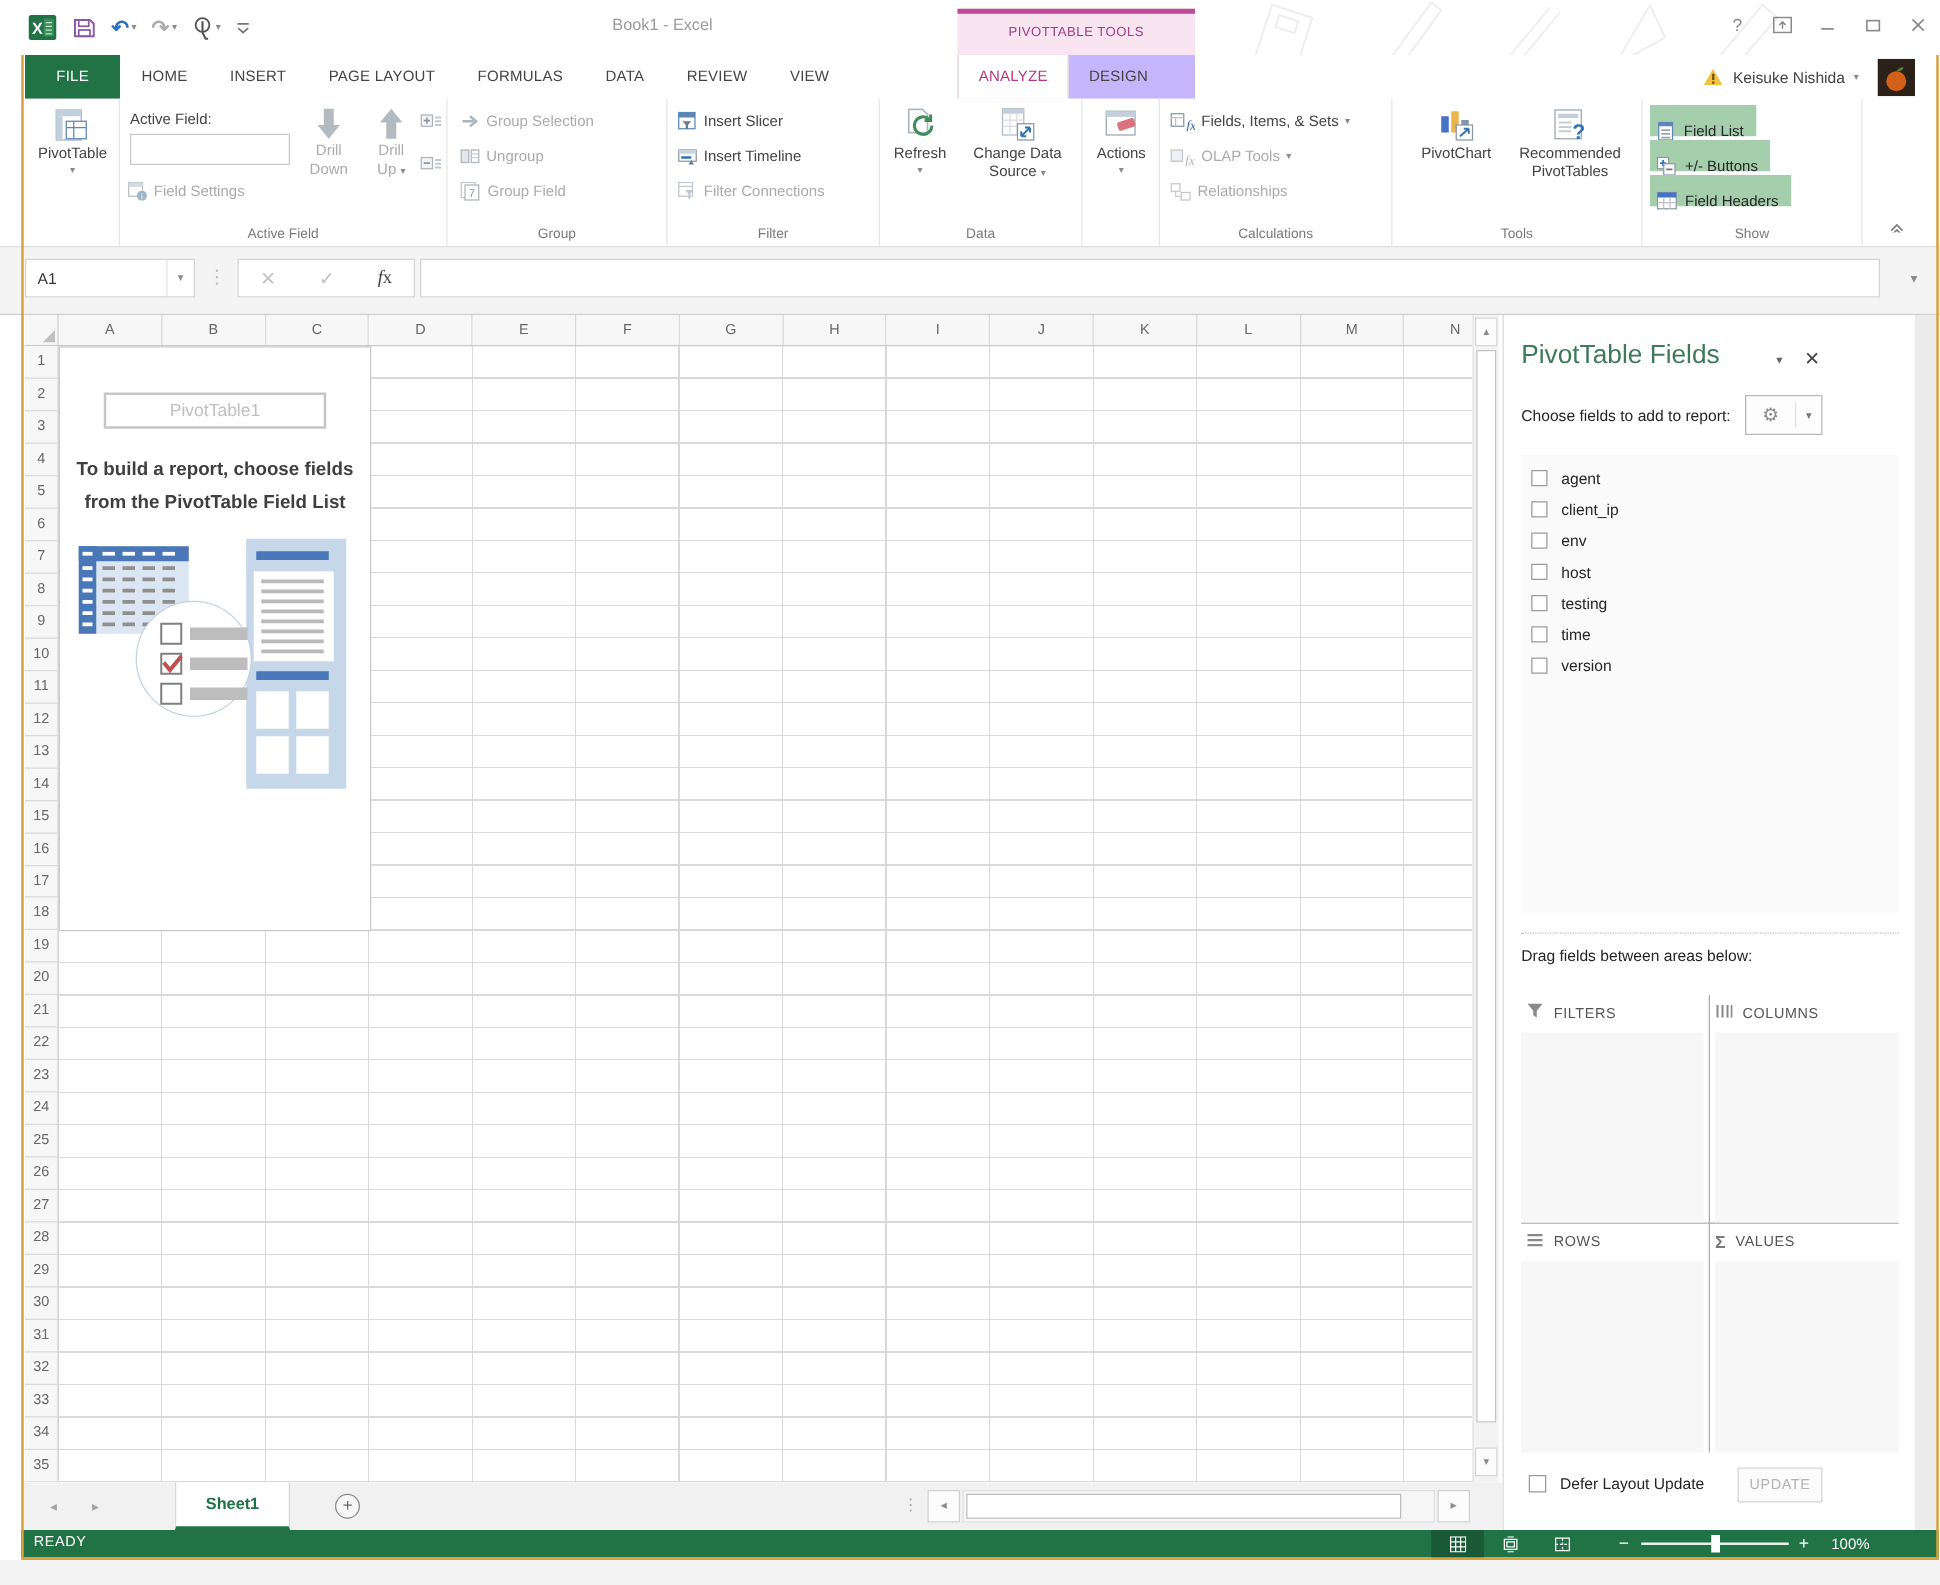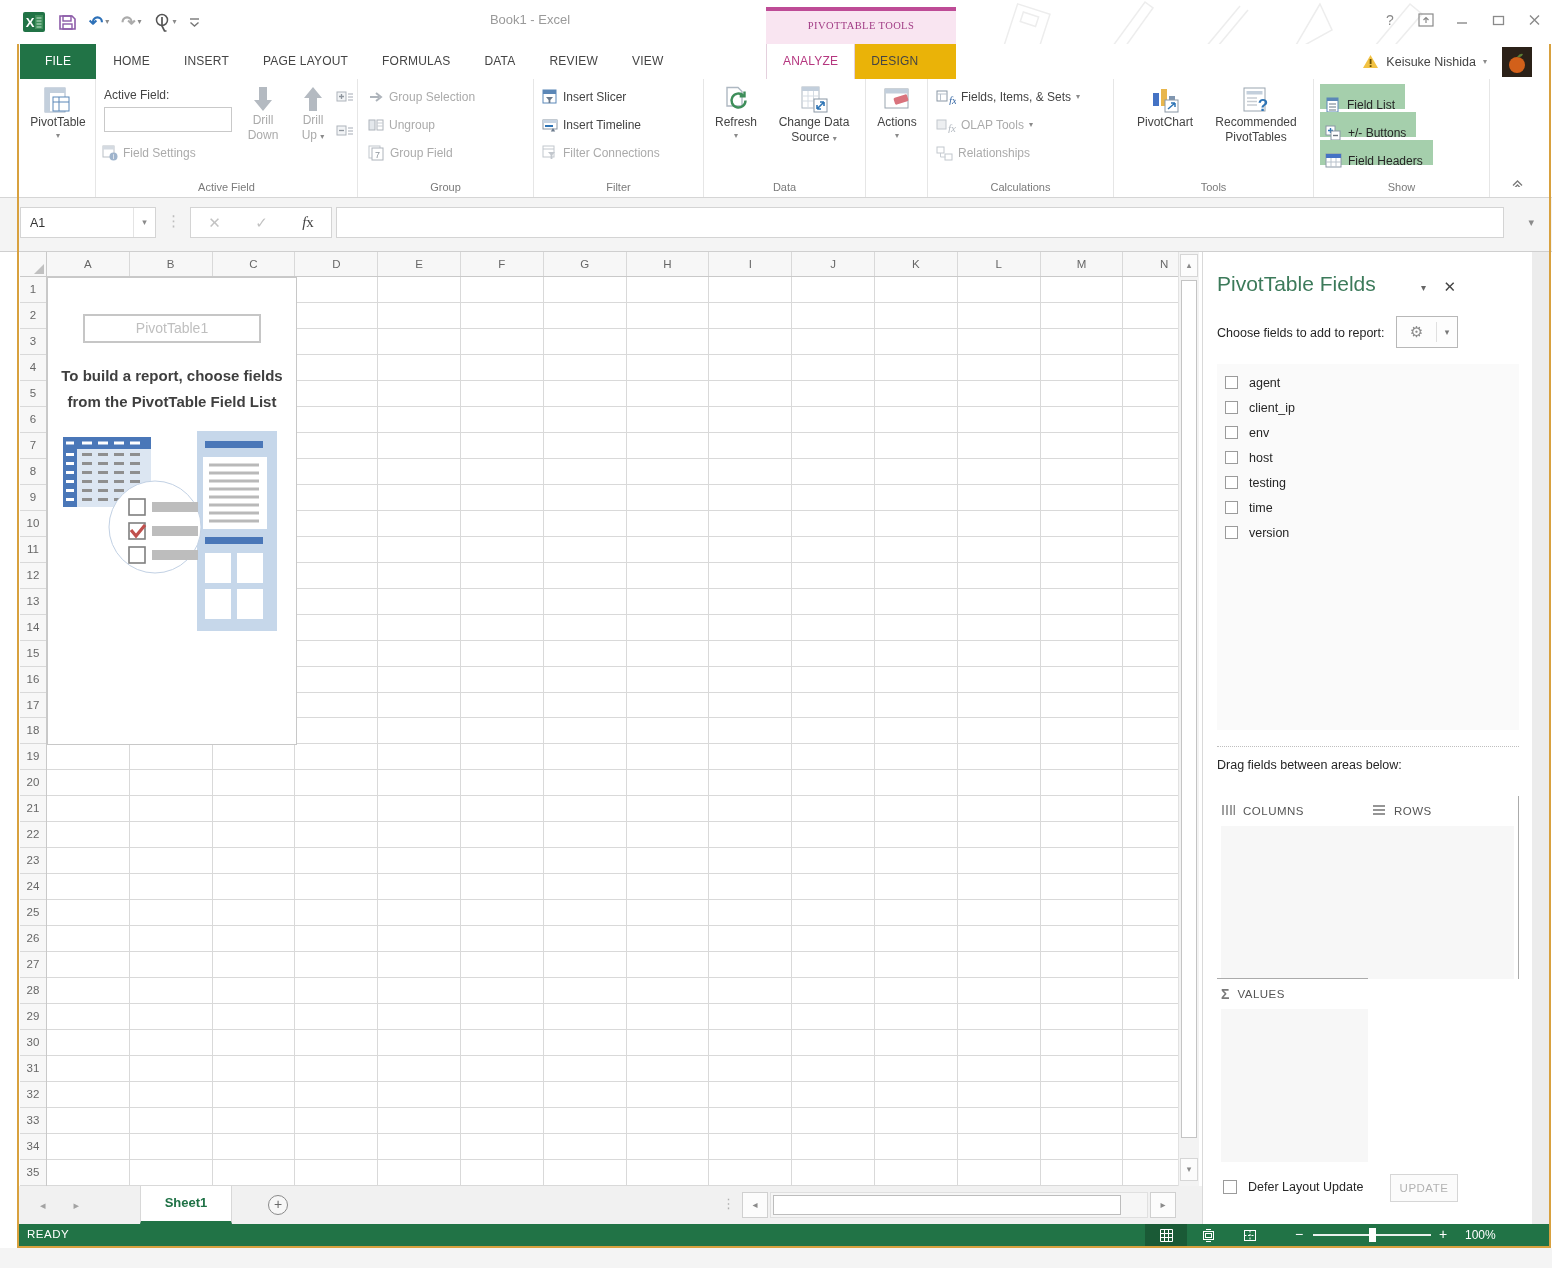--- a/index.html
+++ b/index.html
@@ -7,30 +7,30 @@
   #app { position:relative; width:1552px; height:1268px; background:#fff; }
 
   
   #titlebar { position:absolute; left:0; top:0; width:1552px; height:44px; background:#fff; }
   #qat { position:absolute; left:22px; top:6px; display:flex; align-items:center; gap:12px; height:32px; }
   .qat-btn { display:flex; align-items:center; gap:2px; color:#444; }
   .dd8 { font-size:8px; color:#8a8a8a; line-height:1; }
   #win-title { position:absolute; left:420px; top:12px; width:220px; text-align:center; font-size:13px; color:#9a9a9a; }
   #doodles { position:absolute; left:940px; top:0; }
   #ctx-header { position:absolute; left:766px; top:7px; width:190px; height:37px; background:#F9E5F1; border-top:4px solid #BE4B96; text-align:center; }
-  #ctx-header span { display:inline-block; margin-top:9px; font-size:10.5px; letter-spacing:.4px; color:#A13C85;font-family:Liberation Serif, serif; }
+  #ctx-header span { display:inline-block; margin-top:9px; font-size:10.5px; letter-spacing:.4px; color:#A13C85; }
   #win-controls { position:absolute; right:8px; top:10px; display:flex; gap:16px; align-items:center; color:#8a8a8a; }
   .wc { width:20px; height:20px; display:flex; align-items:center; justify-content:center; font-size:13px; color:#8a8a8a; }
 
   
   #tabrow { position:absolute; left:0; top:44px; width:1552px; height:35px; background:#fff; }
   #tabs-flex { position:absolute; left:20px; top:0; display:flex; height:35px; }
   .tab { height:35px; line-height:35px; padding:0 17px; font-size:12px; color:#444; letter-spacing:.2px; }
   .tab-file { background:#217346; color:#fff; padding:0 25px; }
-  #ctx-tabzone { position:absolute; left:766px; top:0; width:190px; height:35px; background:#eab308; display:flex; }
+  #ctx-tabzone { position:absolute; left:766px; top:0; width:190px; height:35px; background:#c4b5fd; display:flex; }
   .tab.ctx { color:#444; padding:0 16px; }
   .tab.ctx.active { background:#fff; color:#B5367F; border-left:1px solid #e4d0dd; border-right:1px solid #e4d0dd; }
   #user-area { position:absolute; right:20px; top:0; height:35px; display:flex; align-items:center; gap:7px; }
   #user-name { font-size:12.5px; color:#444; }
 
   
   #ribbon { position:absolute; left:0; top:79px; width:1552px; height:119px; background:#fff; border-bottom:1px solid #D5D5D5; }
   .rgroup { position:absolute; top:0; height:118px; border-right:1px solid #E6E6E6; }
   .glabel { position:absolute; bottom:4px; left:0; width:100%; text-align:center; font-size:11px; color:#7A7A7A; }
   .ritem { position:absolute; display:flex; align-items:center; gap:5px; height:24px; font-size:12px; white-space:nowrap; }
@@ -711,20 +711,29 @@
           <span class="field-label">time</span>
         </div>
         <div class="field-row">
           <span class="cb13"></span>
           <span class="field-label">version</span>
         </div>
       </div>
     <div id="dotted-sep"></div>
     <div id="drag-label">Drag fields between areas below:</div>
     <div id="areas-grid">
+        <div class="quad bR bB">
+          <div class="qhead">
+            <span class="qicon"><svg width="14" height="13">
+                <path d="M1 1 h12 l-4.6 5.5 v5.5 l-2.8 -1.8 v-3.7 Z" fill="#8a8a8a"></path>
+              </svg></span>
+            <span class="qlabel">FILTERS</span>
+          </div>
+          <div class="qbody"></div>
+        </div>
         <div class="quad bB">
           <div class="qhead">
             <span class="qicon"><svg width="14" height="12">
                 <g fill="none" stroke="#8a8a8a" stroke-width="1.6">
                   <path d="M2 1 v10"></path>
                   <path d="M6 1 v10"></path>
                   <path d="M10 1 v10"></path>
                   <path d="M13.4 1 v10"></path>
                 </g>
               </svg></span>

